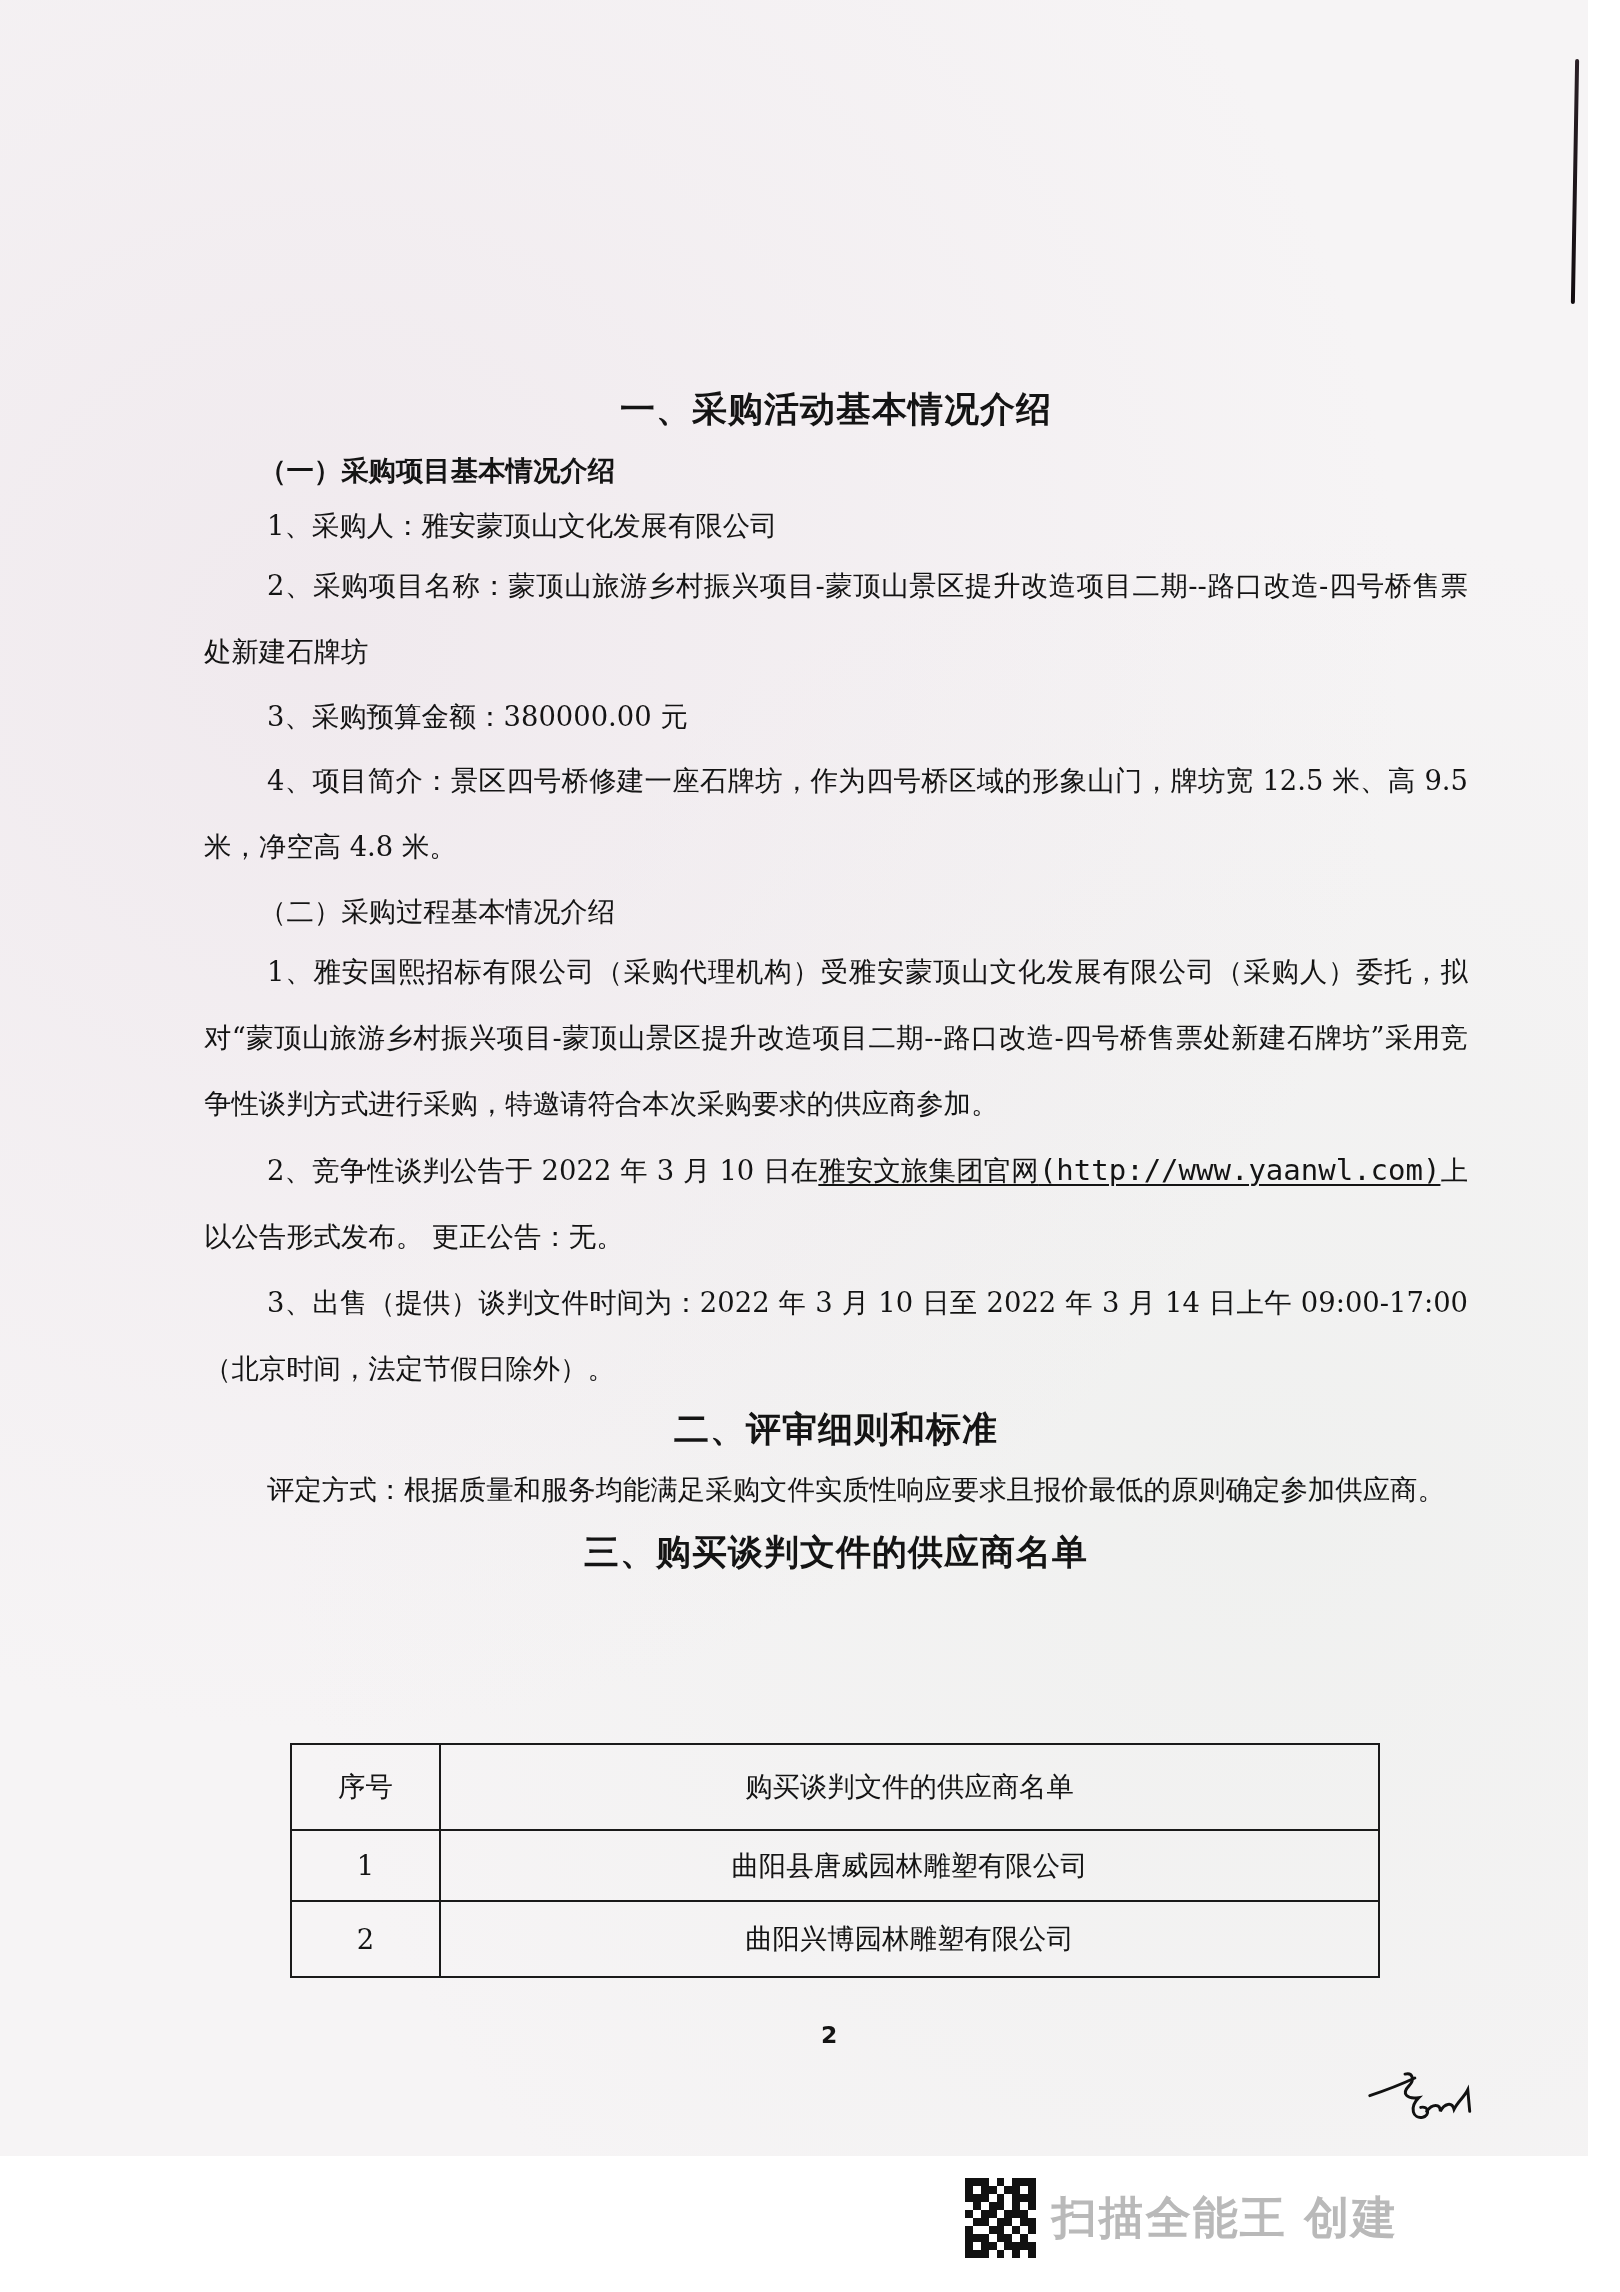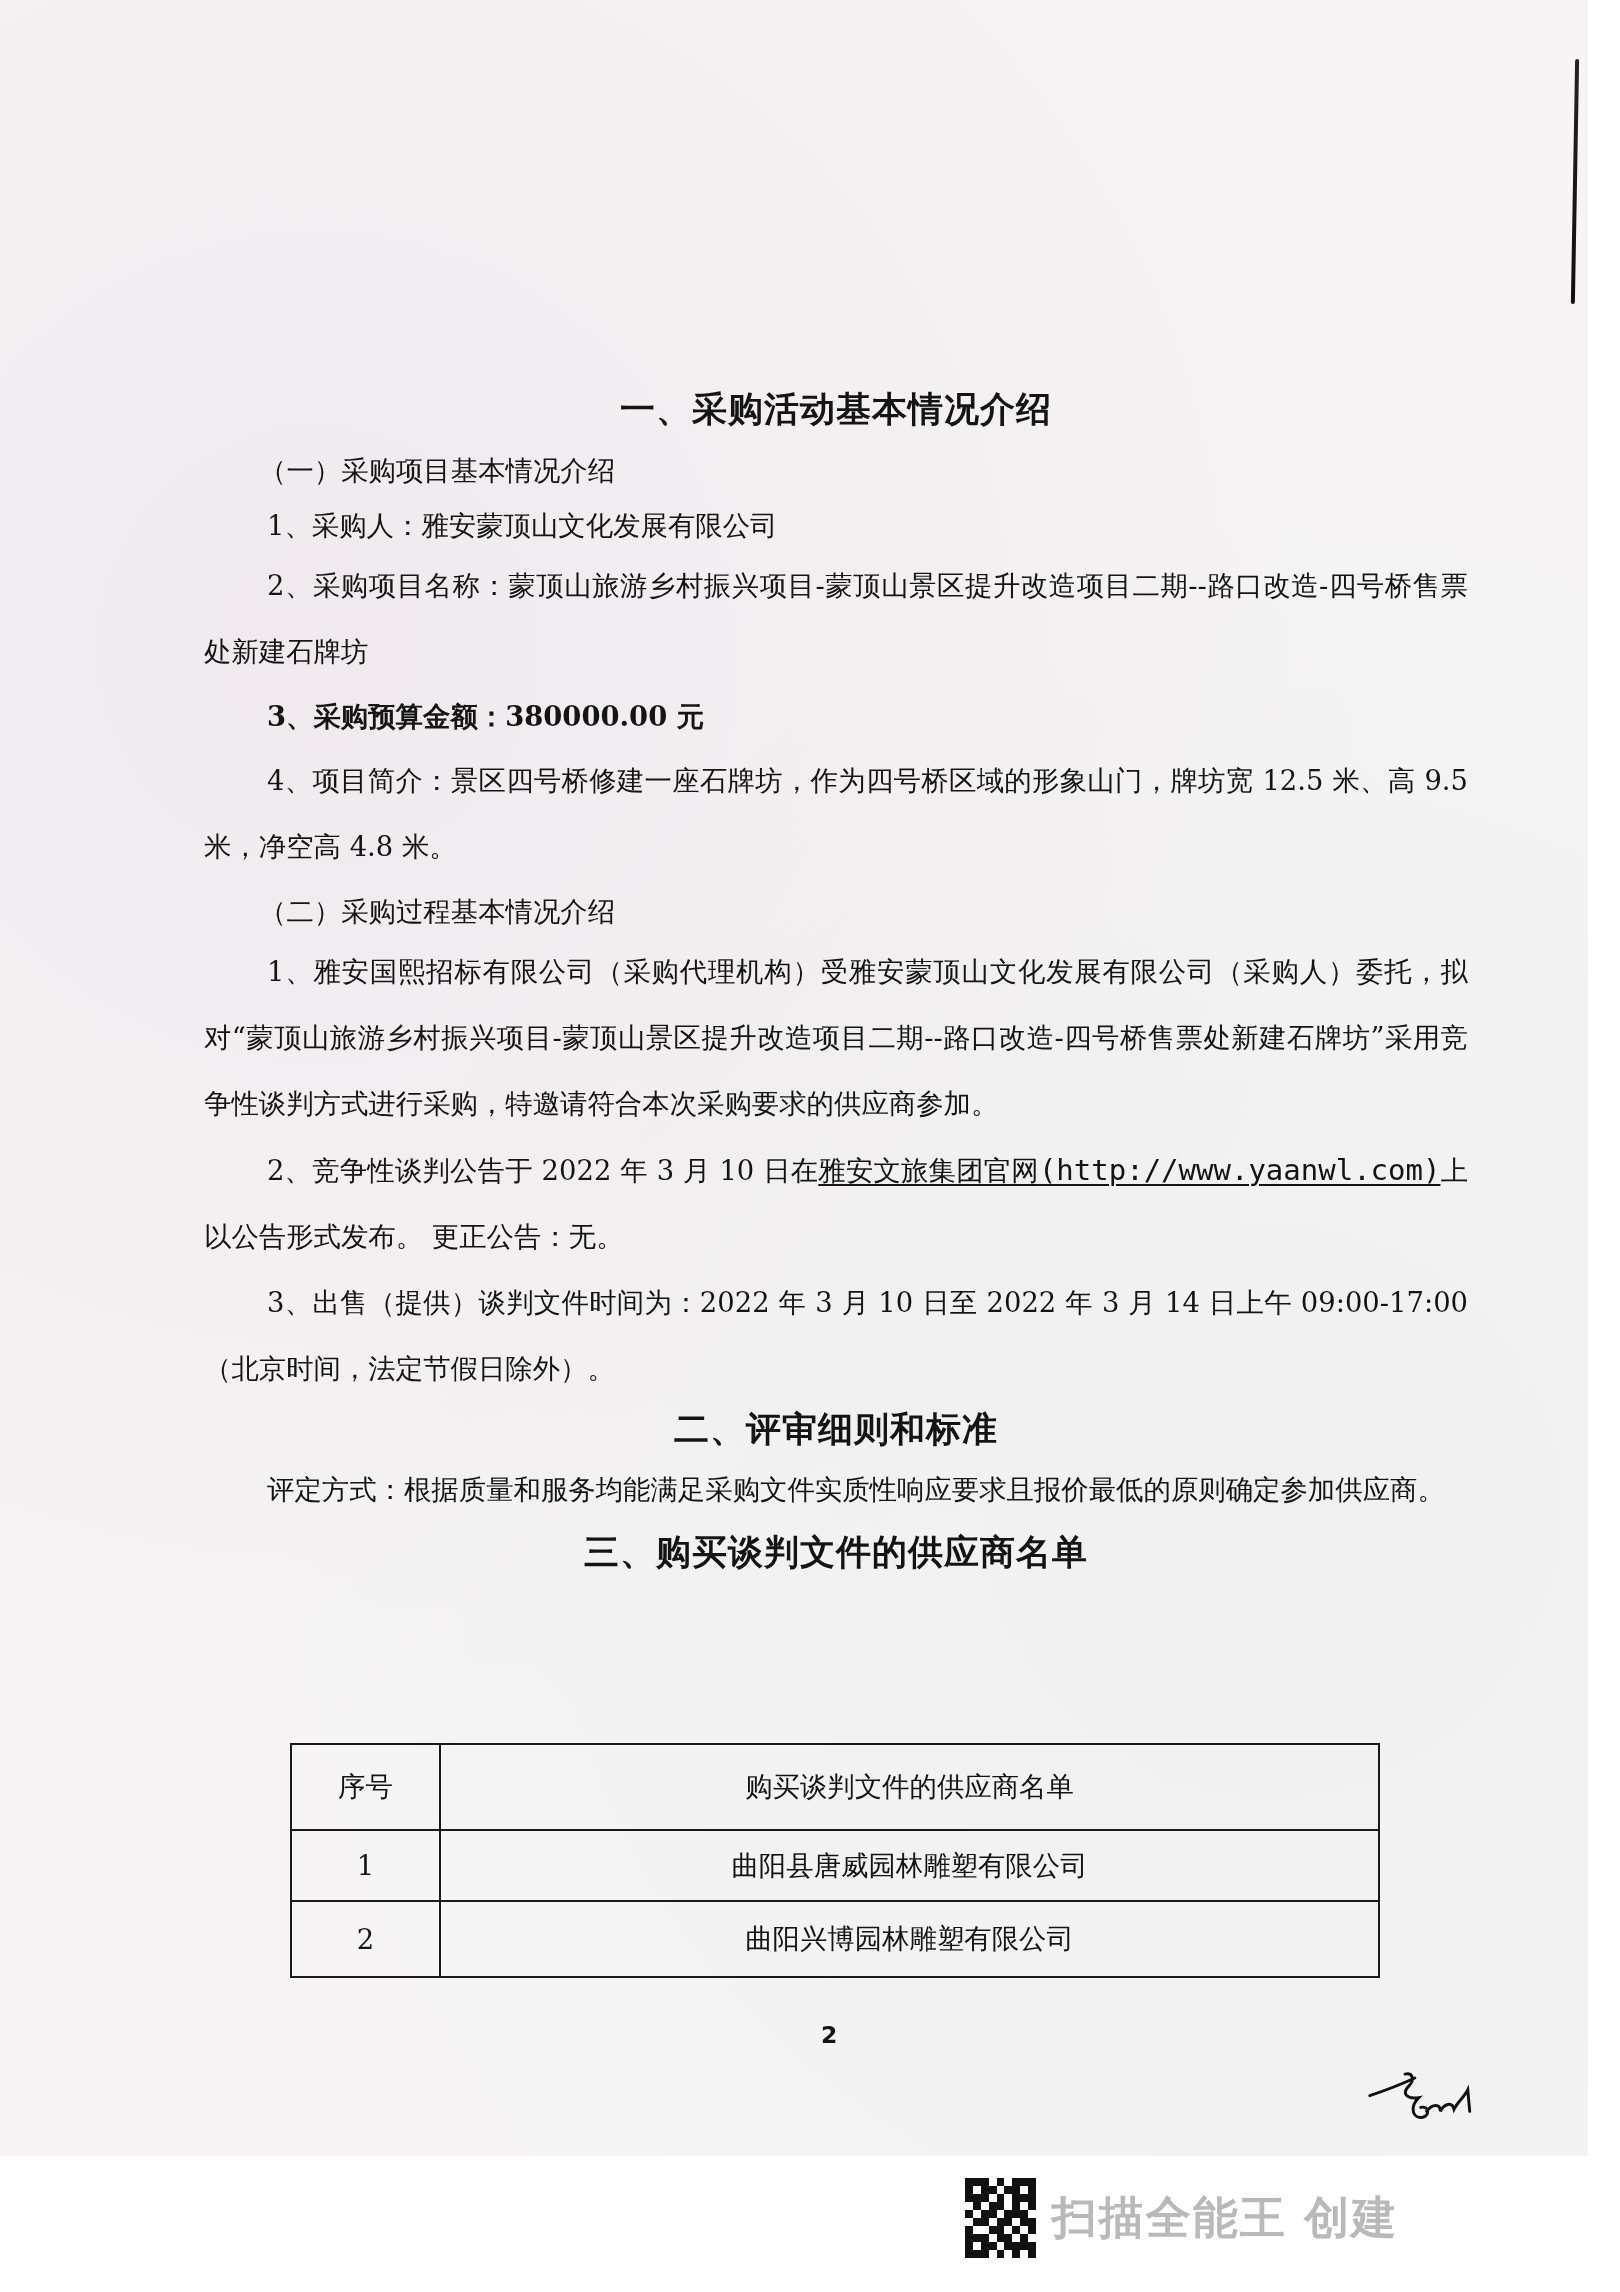--- a/index.html
+++ b/index.html
@@ -142,25 +142,25 @@
   </style>
 </head>
 <body>
 
 <div class="scan-page">
   <div class="page-edge-line"></div>
 
   <div class="content">
     <h1 class="section-title">一、采购活动基本情况介绍</h1>
 
-    <p class="sub-heading" style="margin-top:5.9px;">（一）采购项目基本情况介绍</p>
+    <p class="sub-heading" style="margin-top:5.9px;font-weight:bold;">（一）采购项目基本情况介绍</p>
 
     <p class="para" style="line-height:55px;">1、采购人：雅安蒙顶山文化发展有限公司</p>
     <p class="para">2、采购项目名称：蒙顶山旅游乡村振兴项目-蒙顶山景区提升改造项目二期--路口改造-四号桥售票处新建石牌坊</p>
-    <p class="para" style="line-height:63px;font-weight:bold;">3、采购预算金额：380000.00 元</p>
+    <p class="para" style="line-height:63px;">3、采购预算金额：380000.00 元</p>
     <p class="para">4、项目简介：景区四号桥修建一座石牌坊，作为四号桥区域的形象山门，牌坊宽 12.5 米、高 9.5 米，净空高 4.8 米。</p>
 
     <p class="sub-heading" style="margin-top:3.9px;">（二）采购过程基本情况介绍</p>
 
     <p class="para">1、雅安国熙招标有限公司（采购代理机构）受雅安蒙顶山文化发展有限公司（采购人）委托，拟对“蒙顶山旅游乡村振兴项目-蒙顶山景区提升改造项目二期--路口改造-四号桥售票处新建石牌坊”采用竞争性谈判方式进行采购，特邀请符合本次采购要求的供应商参加。</p>
 
     <p class="para">
       <span>2、竞争性谈判公告于 2022 年 3 月 10 日在</span><span class="link-text"><span>雅安文旅集团官网</span><span class="mono">(http://www.yaanwl.com)</span></span><span>上以公告形式发布。 更正公告：无。</span>
     </p>
 

